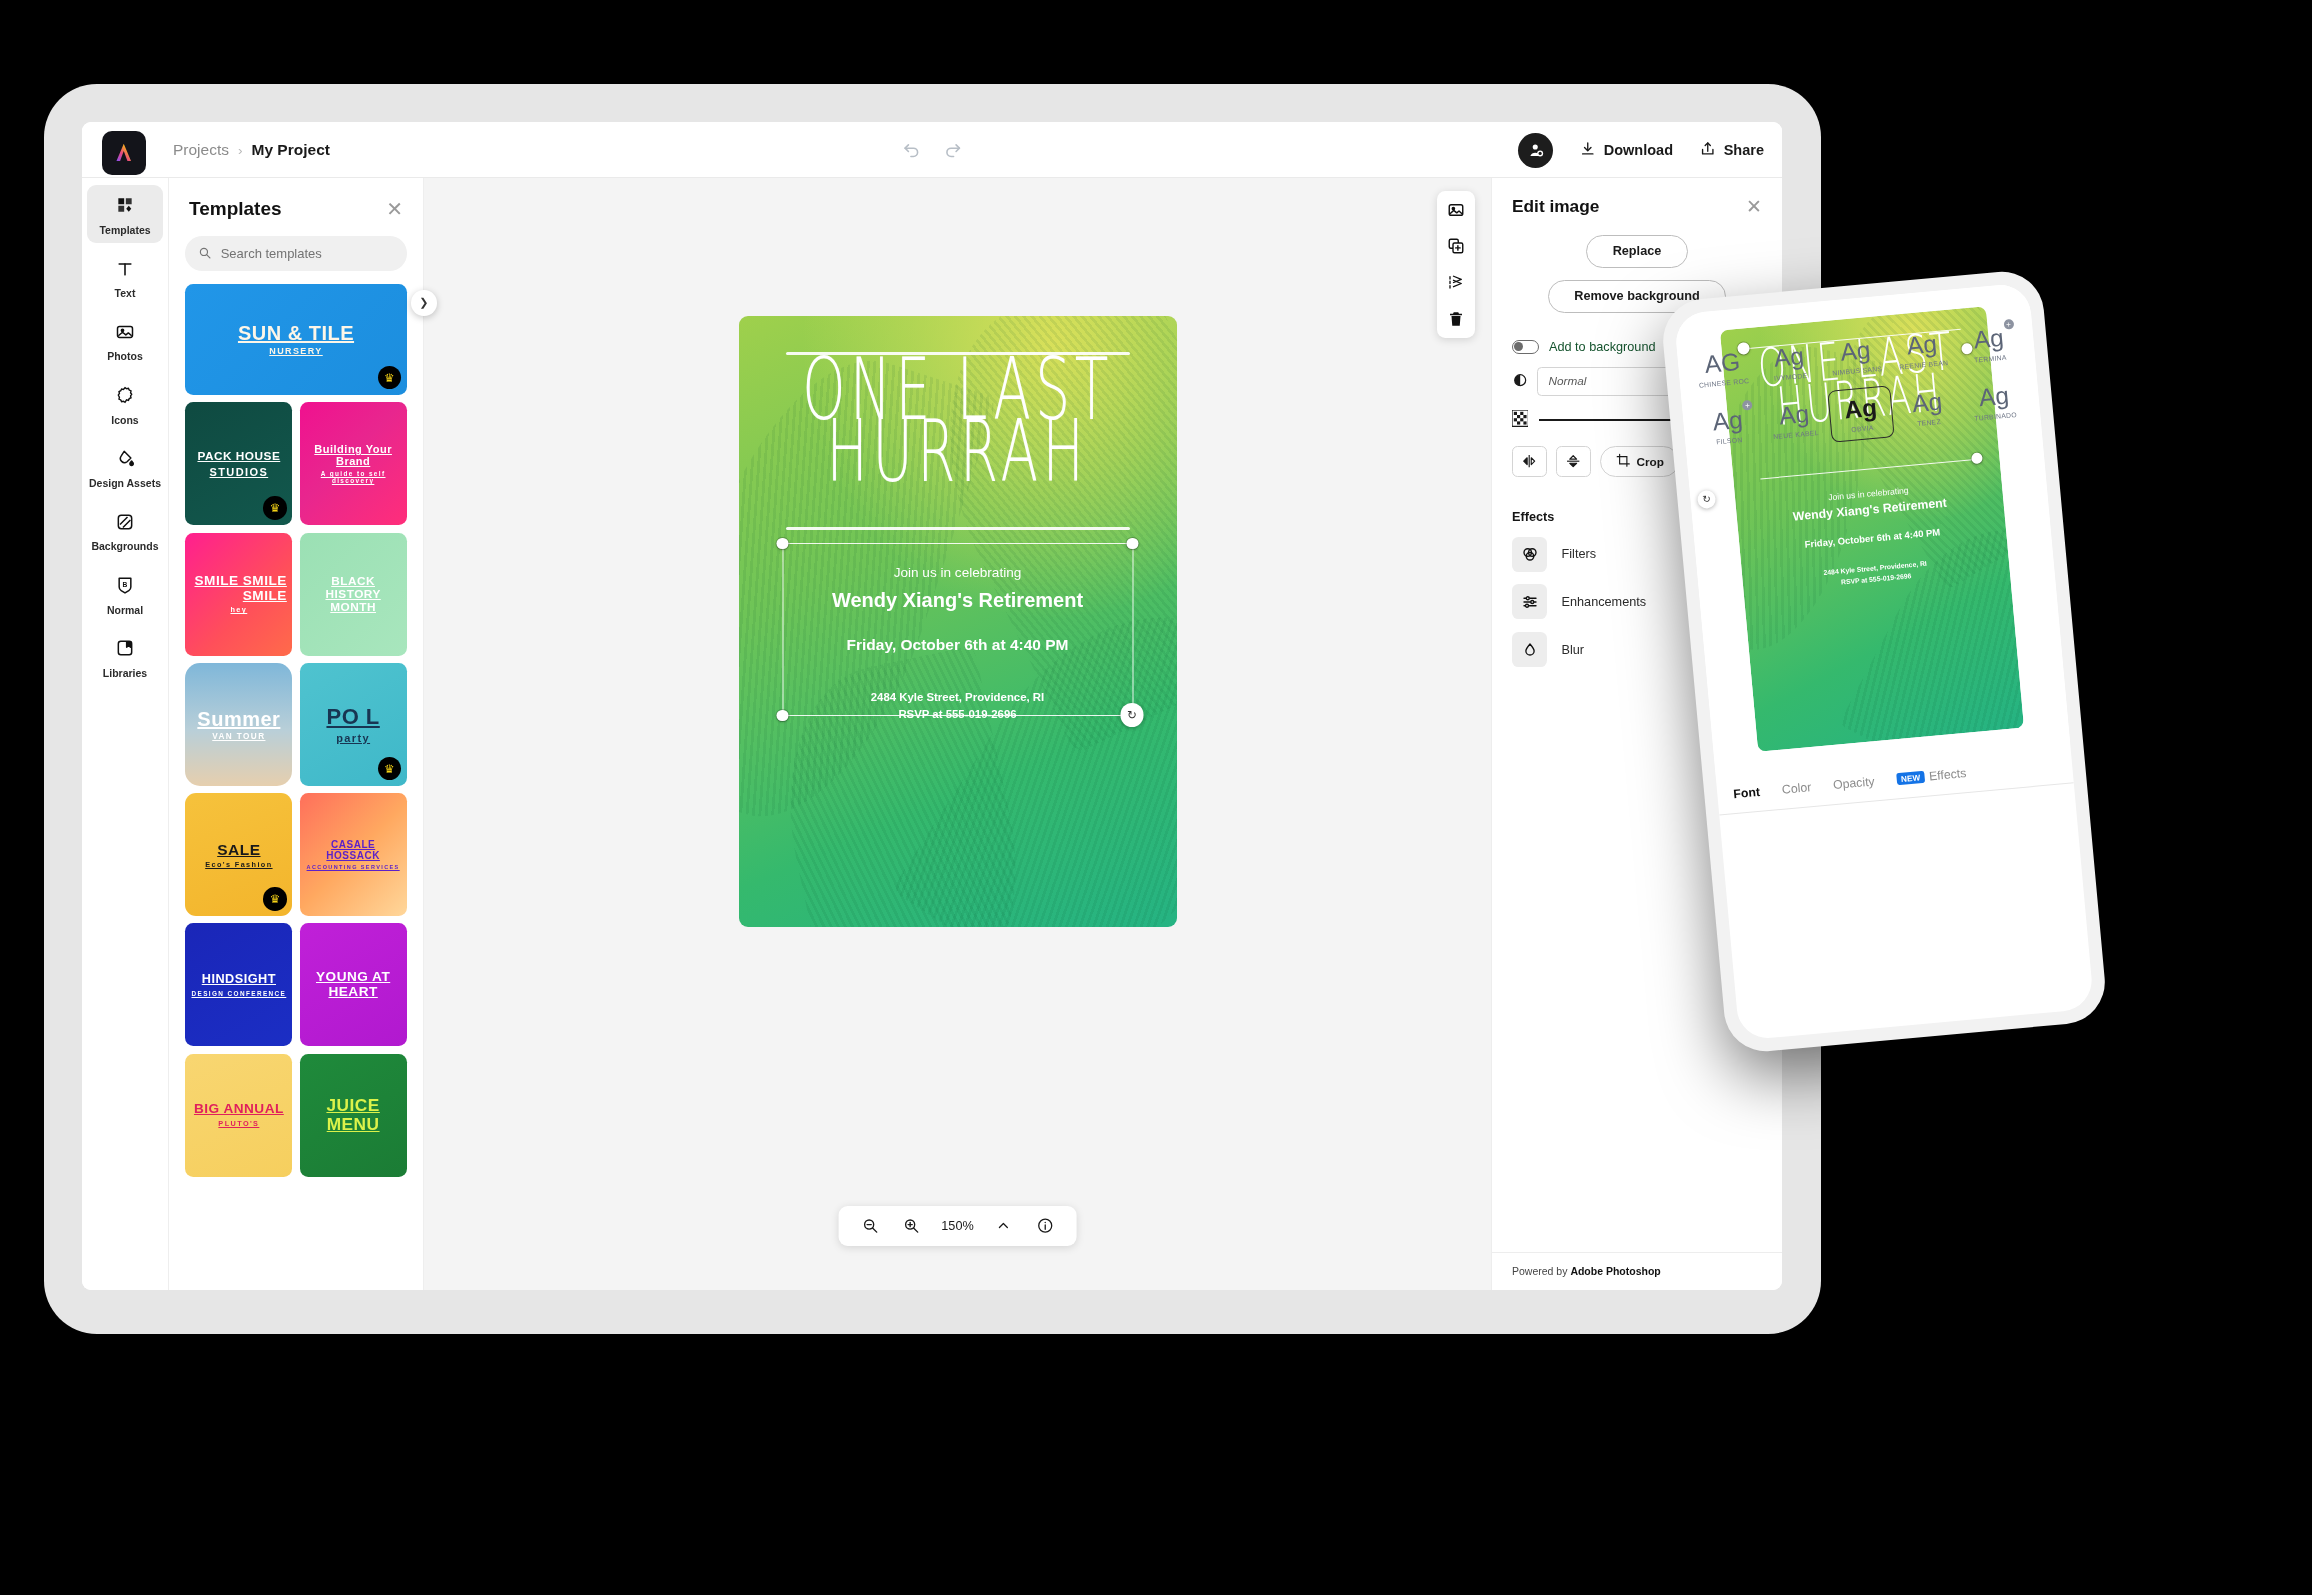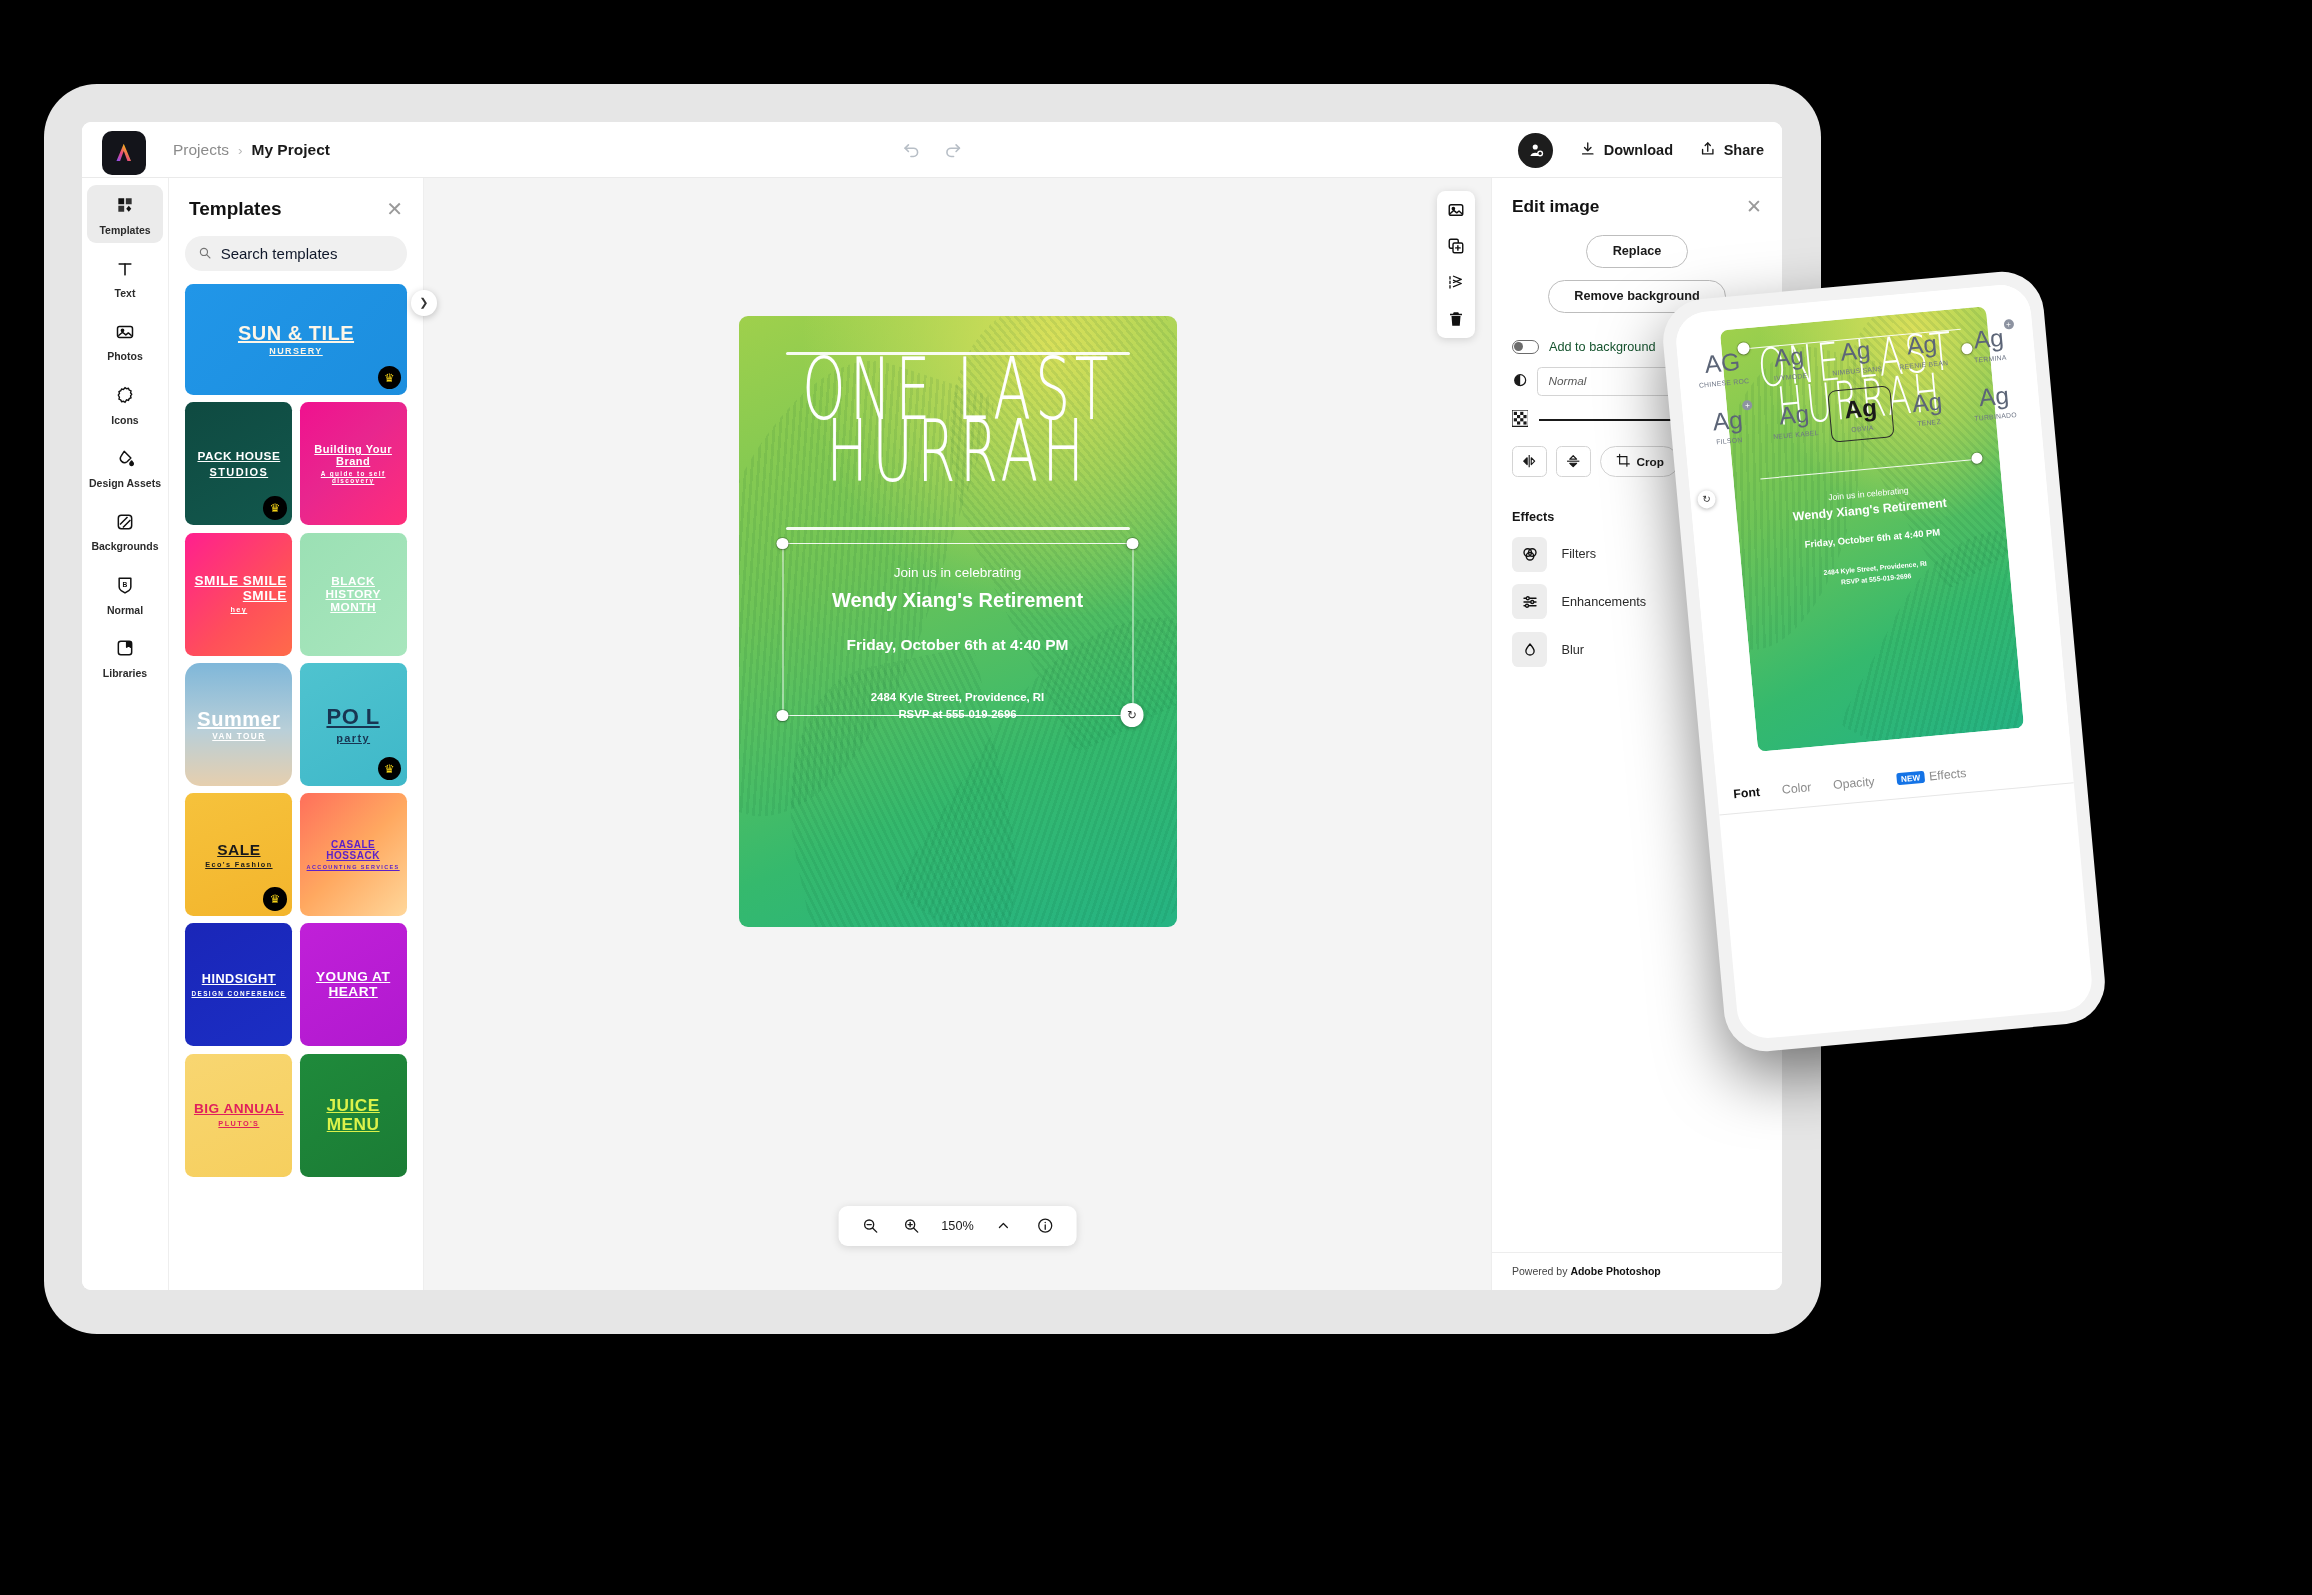--- a/index.html
+++ b/index.html
@@ -98,21 +98,21 @@
     display: flex; align-items: center; justify-content: space-between;
     padding: 20px 20px 9px;
   }
   #tp-title { font-size: 19px; font-weight: bold; color: #121212; }
   #tp-close { color: #9a9a9a; font-size: 20px; line-height: 1; }
   #tp-search {
     margin: 7.3px 16.4px 0; height: 35px;
     background: #f0f0f0; border-radius: 17.3px;
     display: flex; align-items: center; gap: 9px; padding: 0 12.7px;
   }
-  #tp-search-text { font-size: 15px; color: #0f172a; }
+  #tp-search-text { font-size: 13px; color: #737373; }
   #tp-grid {
     margin-top: 12.7px; padding: 0 16.4px;
     display: grid; grid-template-columns: 1fr 1fr; gap: 7.3px;
   }
   .thumb {
     position: relative; border-radius: 8.2px; overflow: hidden;
     display: flex; align-items: center; justify-content: center;
     text-align: center;
   }
   .thumb.wide { grid-column: span 2; height: 111px; }
@@ -554,21 +554,21 @@
               <div class="thumb-text" style="font-size: 8.2px; color: rgb(255, 255, 255); margin-top: 2.7px; letter-spacing: 1.4px;">VAN TOUR</div>
             </div>
           </div>
           <div class="thumb tall" style="background: linear-gradient(150deg, rgb(79, 195, 207), rgb(63, 184, 201));">
             <div style="padding: 5.5px;">
               <div class="thumb-text" style="font-size: 22px; color: rgb(24, 53, 82);">PO L</div>
               <div class="thumb-text" style="font-size: 11px; color: rgb(24, 53, 82); margin-top: 2.7px; letter-spacing: 1.4px;">party</div>
             </div>
             <span class="crown">♛</span>
           </div>
-          <div class="thumb tall" style="background: linear-gradient(160deg, rgb(246, 194, 60), rgb(243, 181, 44));">
+          <div class="thumb tall" style="background: linear-gradient(160deg, rgb(246, 194, 60), rgb(243, 181, 44)); border-radius: 11px;">
             <div style="padding: 5.5px;">
               <div class="thumb-text" style="font-size: 15.5px; color: rgb(26, 26, 26);">SALE</div>
               <div class="thumb-text" style="font-size: 7.3px; color: rgb(26, 26, 26); margin-top: 2.7px; letter-spacing: 1.4px;">Eco's Fashion</div>
             </div>
             <span class="crown">♛</span>
           </div>
           <div class="thumb tall" style="background: linear-gradient(135deg, rgb(255, 111, 91), rgb(255, 168, 96) 50%, rgb(255, 215, 154));">
             <div style="padding: 5.5px;">
               <div class="thumb-text" style="font-size: 10px; color: rgb(92, 33, 201);">CASALE HOSSACK</div>
               <div class="thumb-text" style="font-size: 5.5px; color: rgb(92, 33, 201); margin-top: 2.7px; letter-spacing: 1.4px;">ACCOUNTING SERVICES</div>

